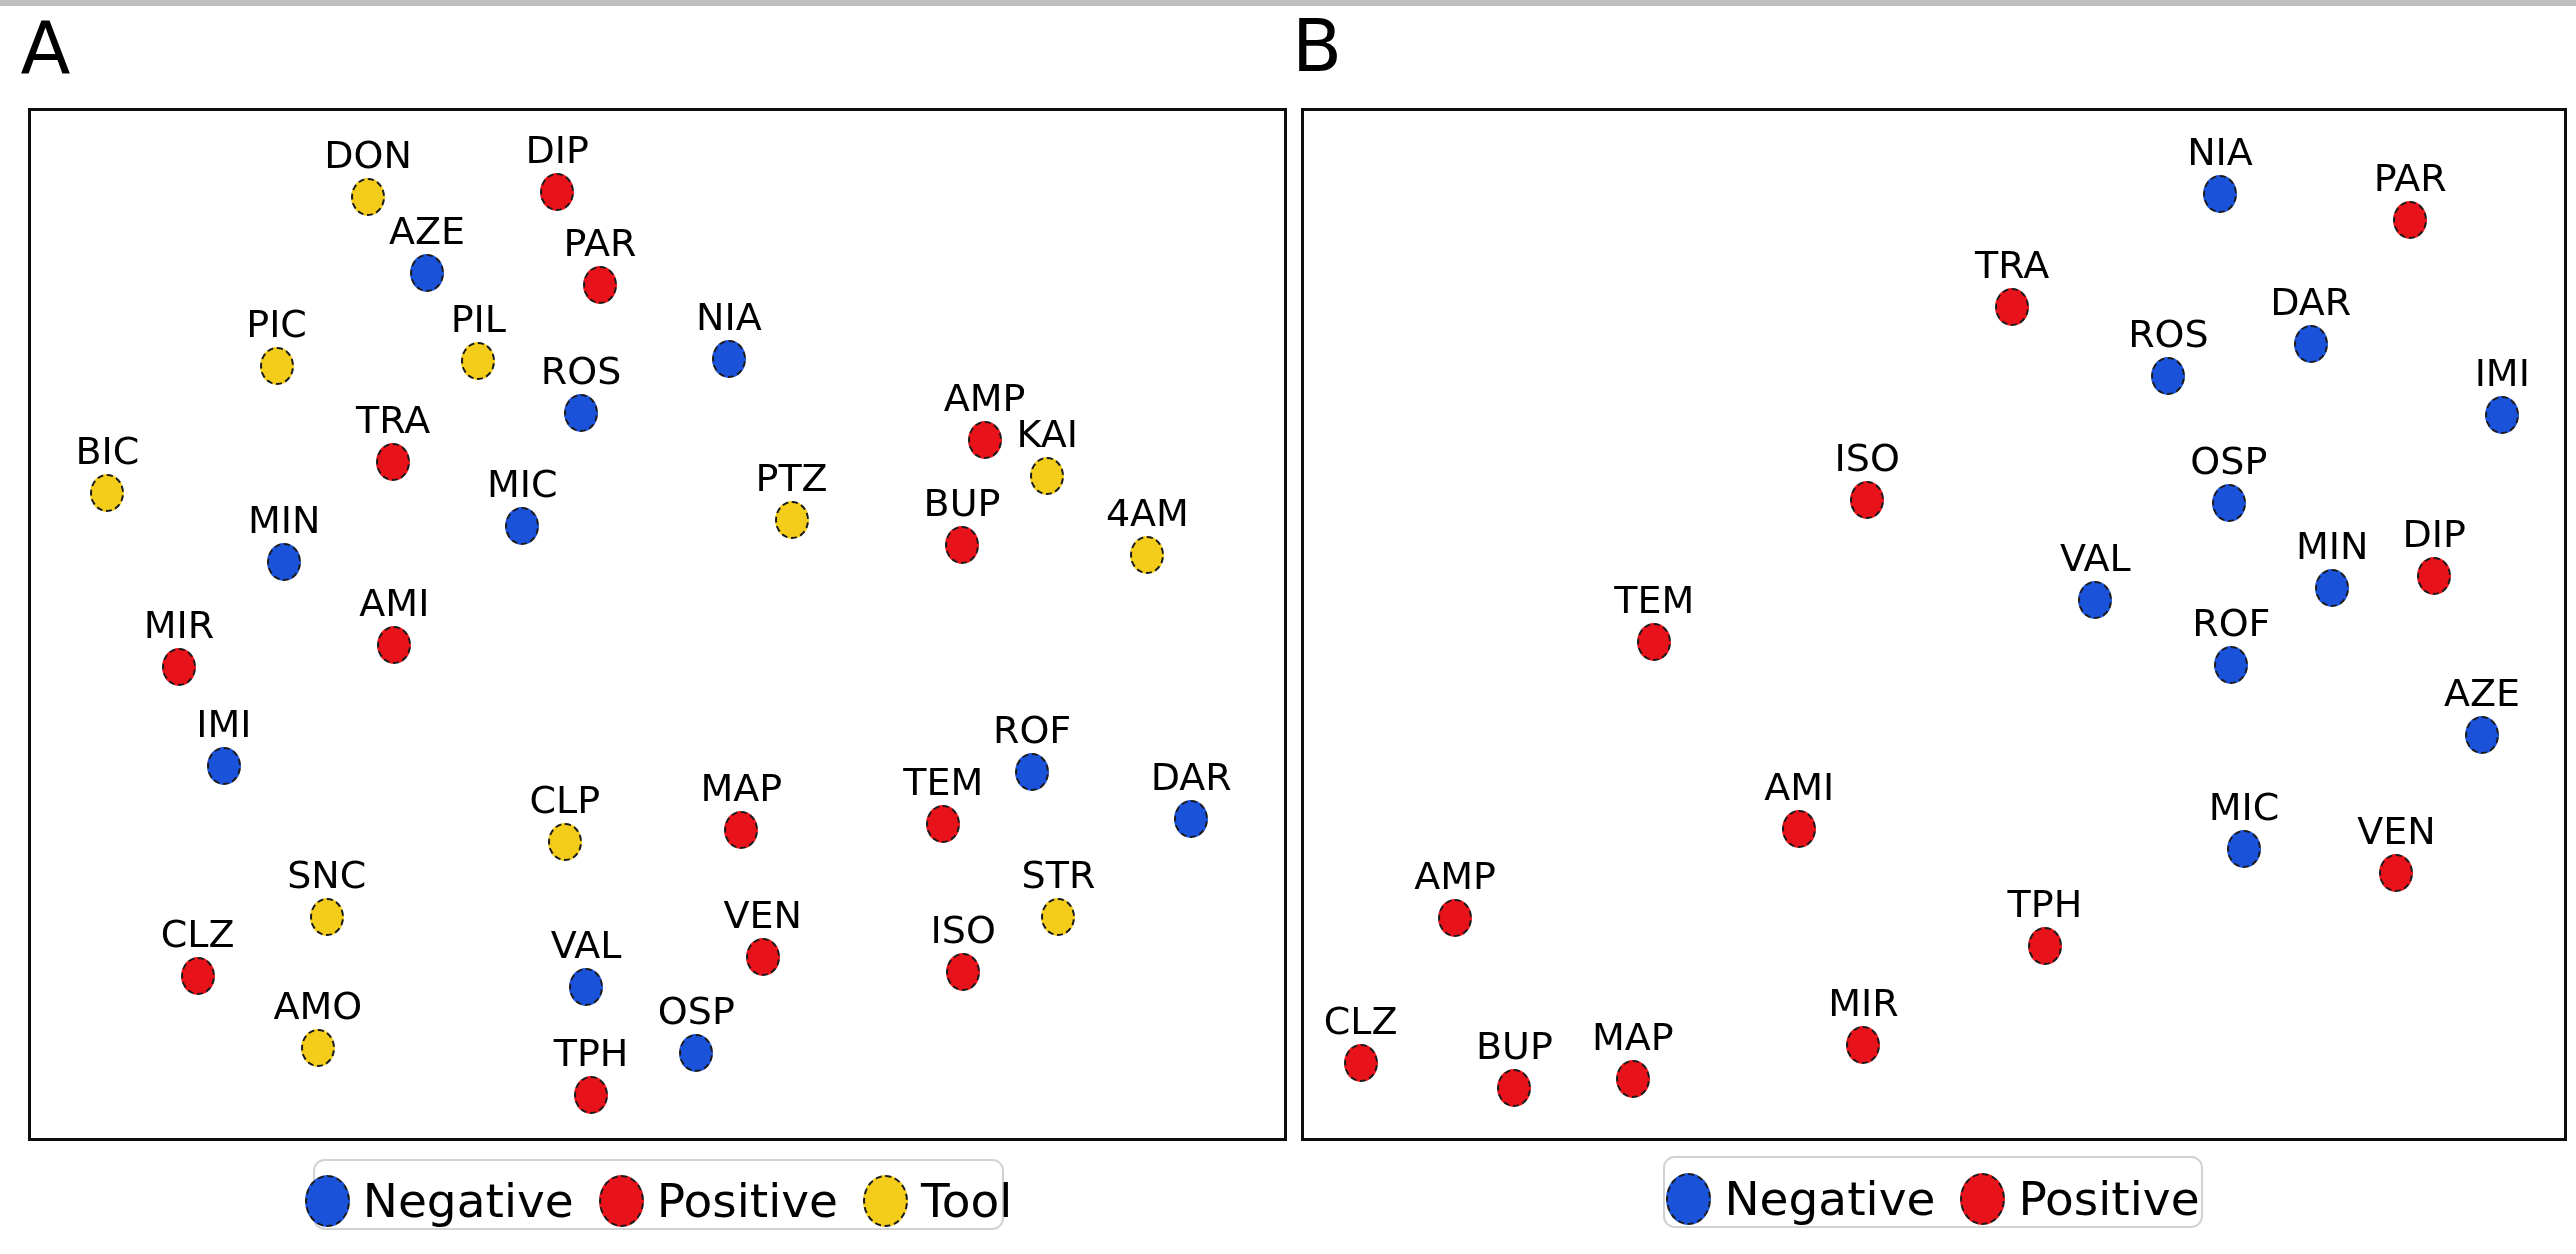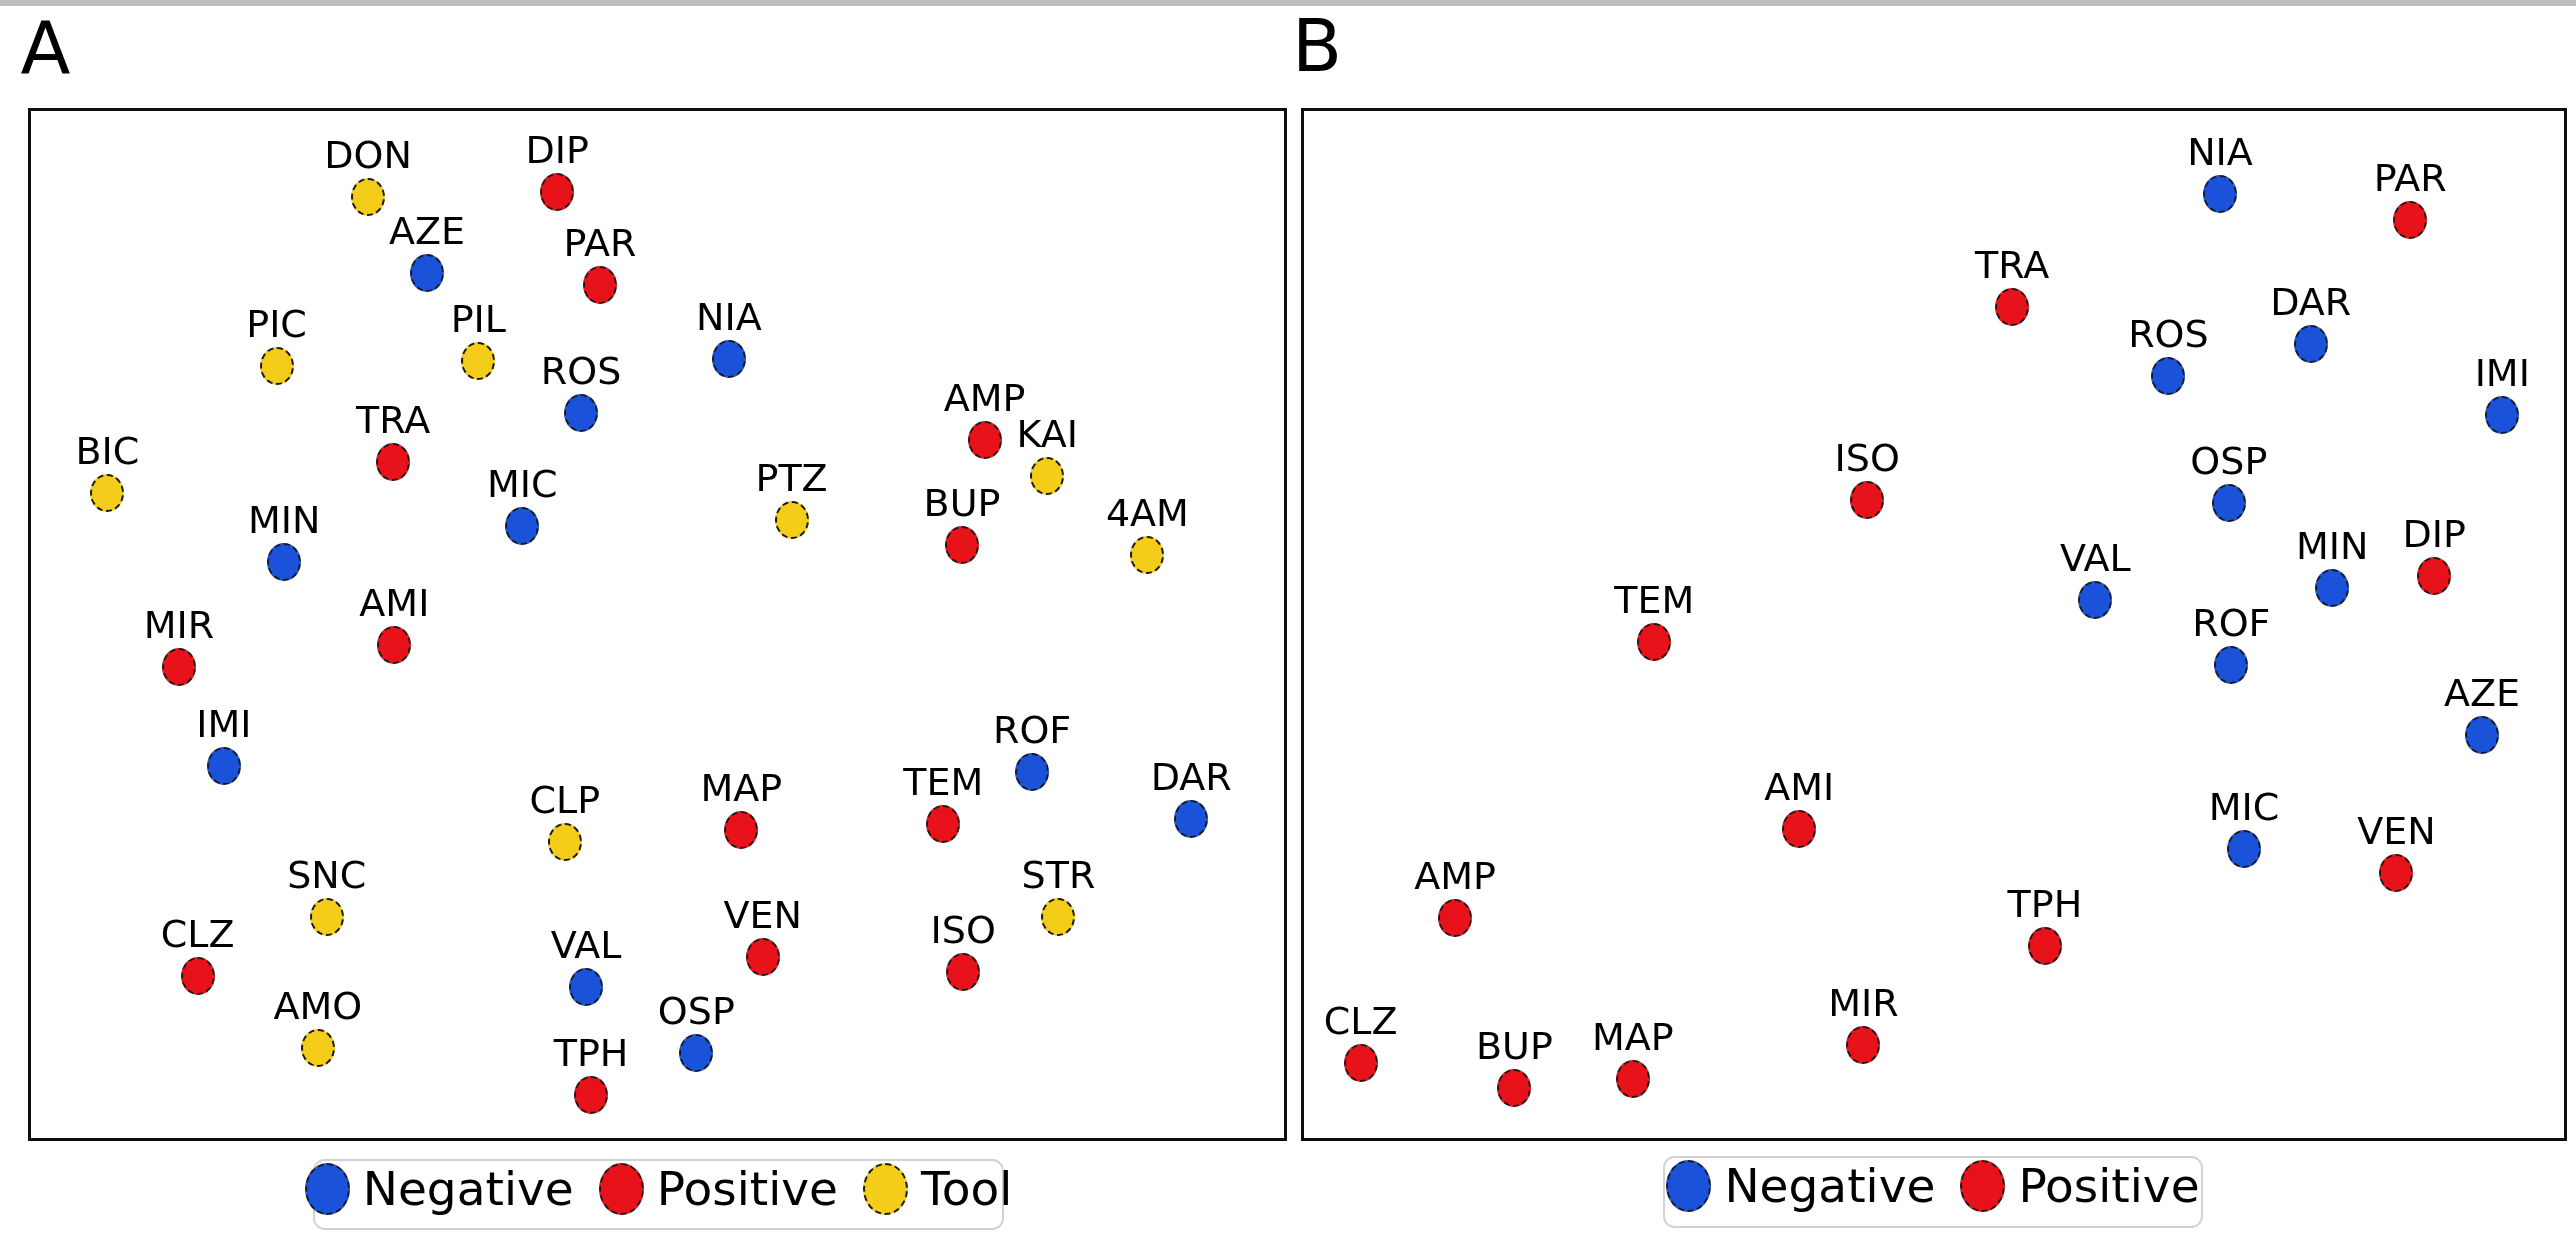--- a/index.html
+++ b/index.html
@@ -47,21 +47,21 @@
     font-size: 38px;
     white-space: nowrap;
     color: #000;
   }
   .negative { background: var(--negative, #1b52da); }
   .positive { background: var(--positive, #e8121a); }
   .tool     { background: var(--tool, #f4cd1a); }
 
   .legend {
     position: absolute;
-    display: flex; align-items: flex-start; justify-content: center;
+    display: flex; align-items: flex-end; justify-content: center;
     gap: 25px;
     background: #fff;
     border: 2.9px solid var(--legend-border, #d2d2d2);
     border-radius: 11.7px;
     box-sizing: border-box;
   }
   #legend-A { left: 313px;  top: 1159px; width: 691px; height: 71px; }
   #legend-B { left: 1663px; top: 1156px; width: 540px; height: 72px; }
   .legend-item { display: flex; align-items: center; gap: 13px; }
   .legend-dot {

